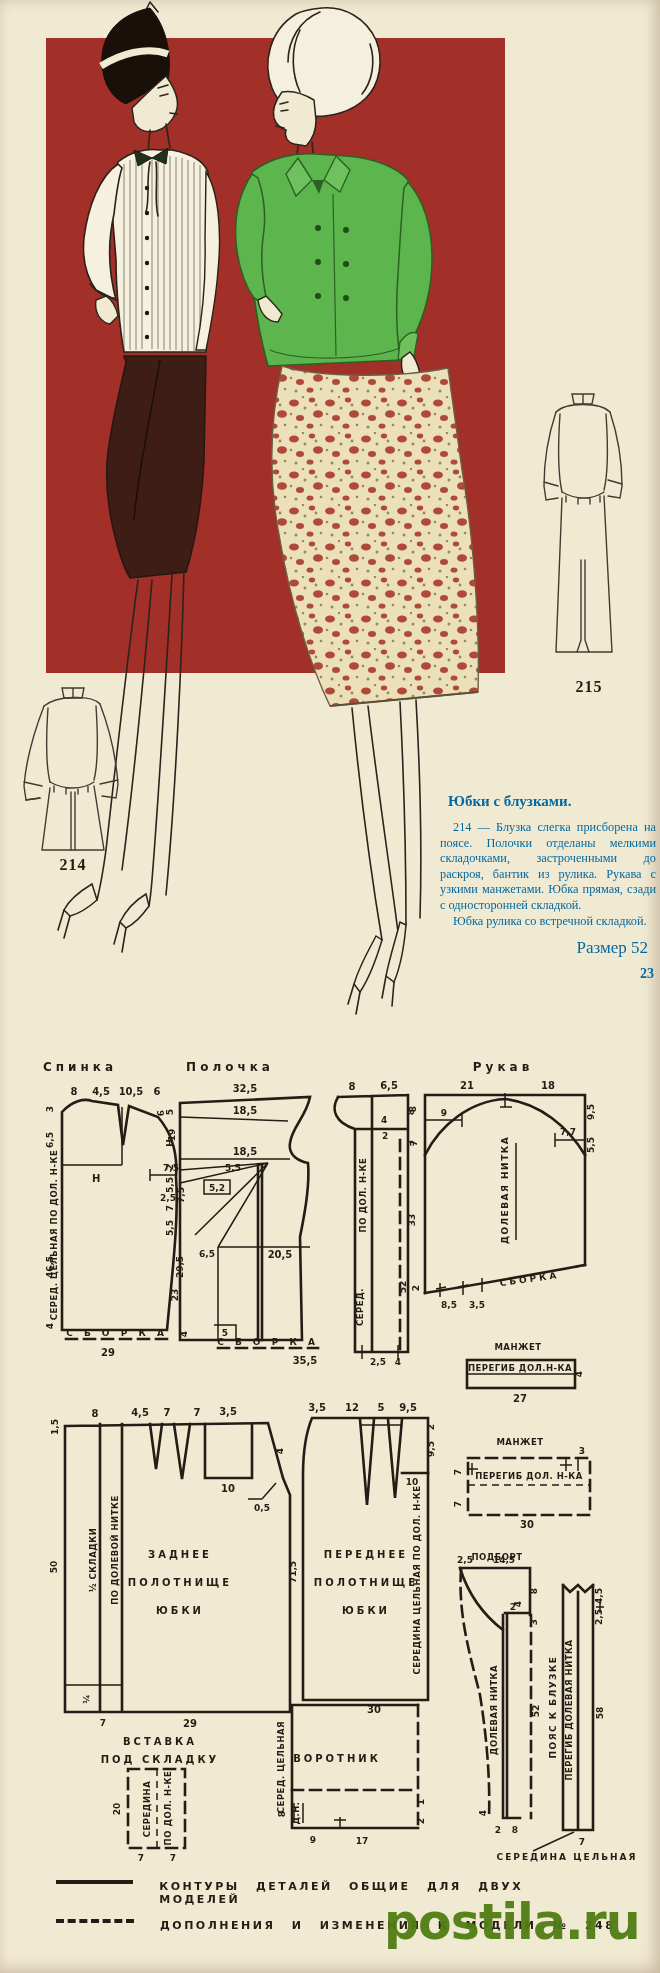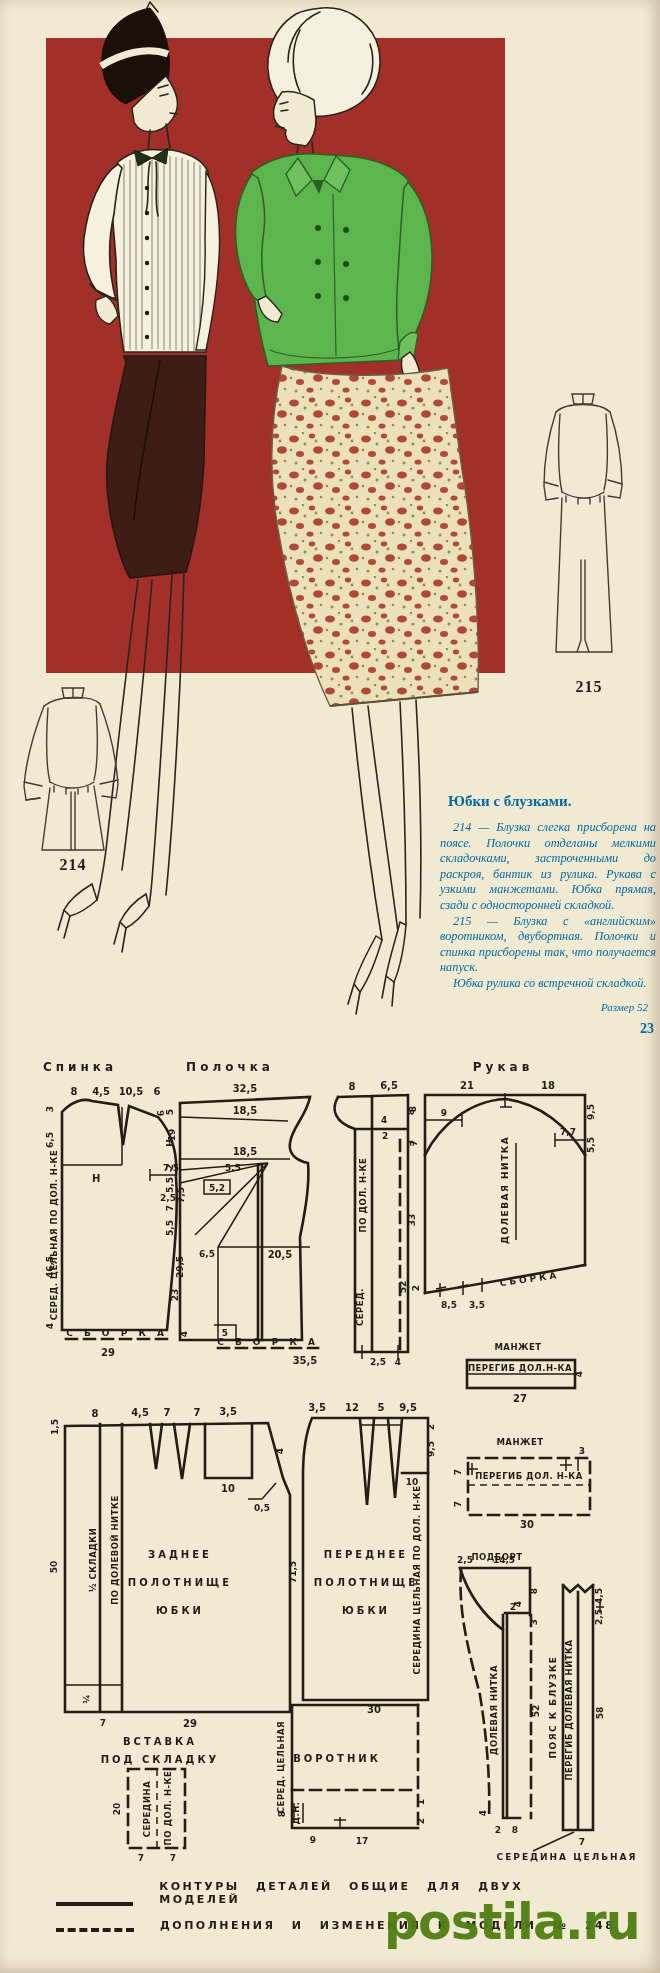--- a/index.html
+++ b/index.html
@@ -13,26 +13,26 @@
   .x{font-weight:bold;font-size:8.5px;letter-spacing:.5px;}
   .big{font-family:"Liberation Serif",serif;font-weight:bold;font-size:16px;letter-spacing:1px;}
   .ln{stroke:#241d15;stroke-width:2.6;fill:none;stroke-linecap:square;}
   .l2{stroke:#241d15;stroke-width:1.5;fill:none;}
   .dash{stroke-dasharray:11 7;}
   .dsh2{stroke-dasharray:7 5;}
   .sk{stroke:#433b2f;stroke-width:1.4;fill:none;stroke-linecap:round;}
   .fig{stroke:#2b241c;stroke-width:1.6;fill:none;stroke-linecap:round;}
   .article{position:absolute;left:440px;top:793px;width:216px;color:#0369a1;z-index:2;}
   .article h2{font-size:15px;margin:0 0 10px 8px;font-weight:bold;}
-  .article p{font-size:12.3px;line-height:15.6px;text-align:justify;margin:0;text-indent:13px;font-style:italic;}
-  .size-note{font-style:italic;text-align:right;font-size:11px;margin-top:9px;padding-right:8px;}
+  .article p{font-size:12.3px;line-height:15.6px;text-align:justify;margin:0;text-indent:13px;}
+  .size-note{text-align:right;font-size:17px;margin-top:9px;padding-right:8px;}
   .page-num{font-weight:bold;text-align:right;font-size:14px;margin-top:8px;padding-right:2px;}
   .legend{position:absolute;left:56px;top:1880px;z-index:2;width:560px;color:#241d15;
           font-family:"DejaVu Sans",sans-serif;font-weight:bold;font-size:11px;letter-spacing:2.5px;word-spacing:10px;}
-  .legend .row{display:flex;align-items:flex-end;margin-bottom:13px;}
+  .legend .row{display:flex;align-items:flex-start;margin-bottom:13px;}
   .legend .sw{width:78px;margin-right:26px;border-top:4px solid #241d15;}
   .legend .sw.d{border-top-style:dashed;}
   .watermark{position:absolute;left:384px;top:1894px;z-index:3;font-family:"DejaVu Sans",sans-serif;
              font-weight:bold;font-size:49px;letter-spacing:-1px;color:#4d7c0f;opacity:.93;}
 </style>
 </head>
 <body>
 <div class="page">
 
 <svg width="660" height="1055" viewBox="0 0 660 1055" style="top:0">
@@ -151,21 +151,20 @@
     <path class="sk" d="M562,492 C576,500 592,500 604,492 M566,496 l0,6 M578,498 l0,6 M590,498 l0,6 M600,496 l0,6"></path>
     <path class="sk" d="M562,498 L556,652 M604,496 L612,652 M556,652 L612,652"></path>
     <path class="sk" d="M581,560 V640 M585,560 V640 M581,640 L577,652 M585,640 L589,652"></path>
     <text class="big" x="589" y="692" text-anchor="middle">215</text>
   </g>
 </svg>
 
 <section class="article">
   <h2>Юбки с блузками.</h2>
   <p>214 — Блузка слегка присборена на поясе. Полочки отделаны мелкими складочками, застроченными до раскроя, бантик из рулика. Рукава с узкими манжетами. Юбка прямая, сзади с односторонней складкой.</p>
-  <p>215 — Блузка с «английским» воротником, двубортная. Полочки и спинка присборены так, что получается напуск.</p>
   <p>Юбка рулика со встречной складкой.</p>
   <div class="size-note">Размер 52</div>
   <div class="page-num">23</div>
 </section>
 
 <svg width="660" height="918" viewBox="0 0 660 918" style="top:1055px">
 
   <g>
     <text class="t" x="80" y="16" text-anchor="middle">Спинка</text>
     <path class="ln" d="M62,57 C72,46 84,43 92,46 L118,50 L123,90 L129,51 L158,62 C170,76 178,96 176,122 C179,165 172,220 167,275 L62,275 Z"></path>

